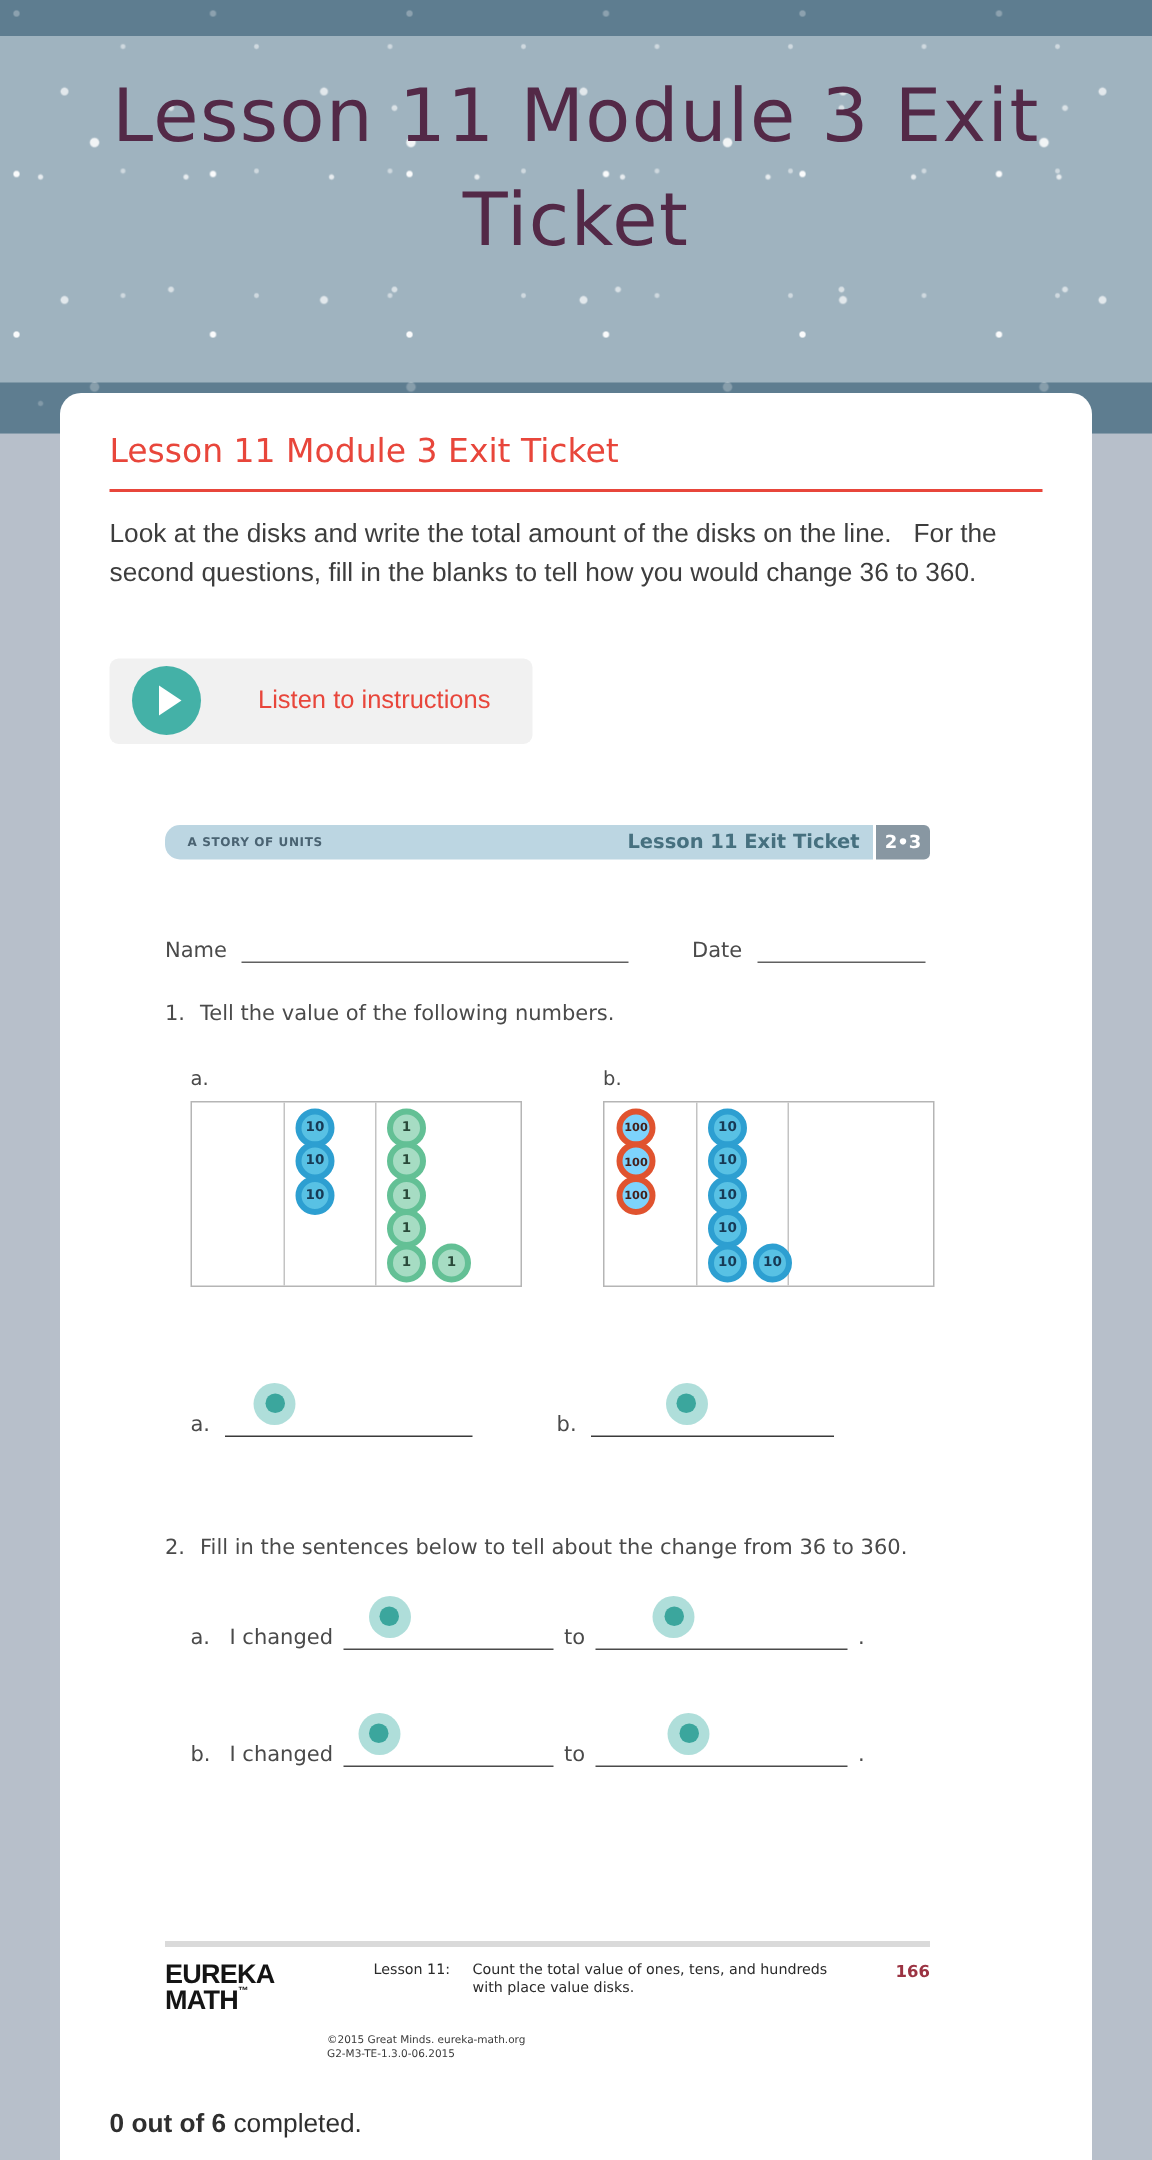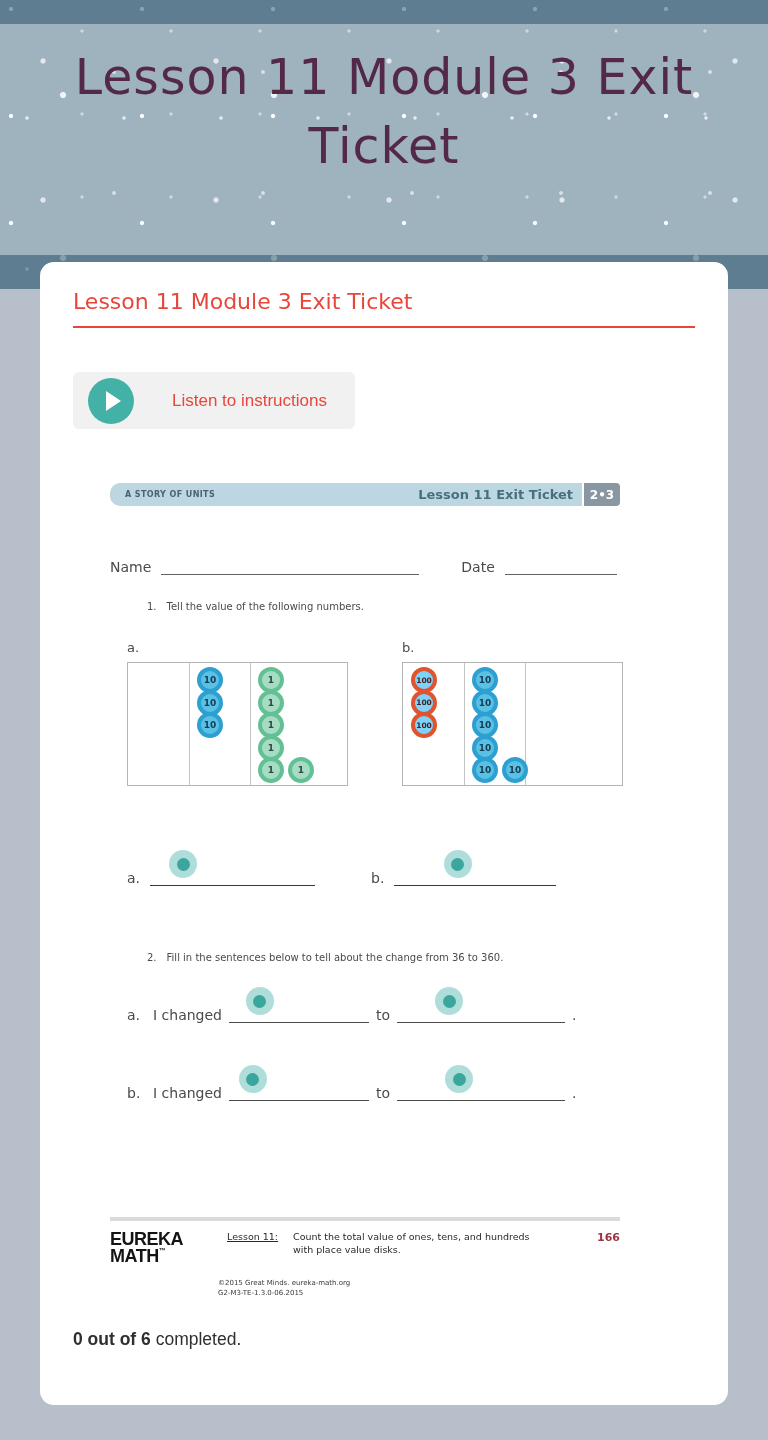--- a/index.html
+++ b/index.html
@@ -104,21 +104,21 @@
     background:#8897a2;color:#fff;
     font-weight:bold;font-size:12px;
     display:flex;align-items:center;justify-content:center;
     border-radius:0 4px 4px 0;
   }
   .ws-namedate{display:flex;align-items:flex-end;margin-top:53px;font-size:14px;color:#4a4a4a;}
   .nd-line{border-bottom:1px solid #606060;height:14px;}
   .name-line{width:258px;margin-left:10px;}
   .date-line{width:112px;margin-left:10px;}
   .nd-gap{width:42px;}
-  .ws-q{margin-top:26px;font-size:10px;margin-left:37px;}
+  .ws-q{margin-top:26px;font-size:14px;}
   .q-num{margin-right:10px;}
   
   .charts{display:flex;margin-top:28px;}
   .chart-block-a{margin-left:17px;}
   .chart-block-b{margin-left:54px;}
   .chart-label{font-size:13px;margin-bottom:7px;}
   .pv-chart{
     position:relative;width:183px;height:122px;
     border:1px solid #b5b5b5;background:#fff;padding-left:36px;
   }
@@ -164,21 +164,21 @@
   
   .ws-footer{margin-top:116px;}
   .ws-footer-rule{height:4px;background:#dadada;border:none;margin:0 0 10px;}
   .ws-footer-row{display:flex;align-items:flex-start;}
   .eureka-logo{
     font-family:"Liberation Sans", sans-serif;
     font-weight:800;font-size:18px;line-height:.95;
     letter-spacing:-.5px;color:#141414;
   }
   .tm{font-size:7px;vertical-align:top;}
-  .lesson-label{margin-left:44px;font-size:9.5px;color:#2a2a2a;width:58px;flex:0 0 auto;text-decoration:underline;}
+  .lesson-label{margin-left:66px;font-size:9.5px;color:#2a2a2a;width:58px;flex:0 0 auto;}
   .lesson-text{margin-left:8px;font-size:9.5px;color:#2a2a2a;width:258px;line-height:1.35;}
   .page-num{margin-left:auto;color:#9b3342;font-weight:bold;font-size:11px;}
   .copyright{margin-left:108px;margin-top:14px;font-size:7px;color:#3a3a3a;line-height:1.4;}
   
   .completion{margin-top:30px;font-size:17.5px;color:#2f2f2f;font-family:"Liberation Sans",sans-serif;}
   .completion b{font-weight:bold;}
 </style>
 </head>
 <body>
 
@@ -186,20 +186,21 @@
   <div class="band band-top"></div>
   <div class="band band-bottom"></div>
   <h1 class="page-title">Lesson 11 Module 3 Exit Ticket</h1>
 </div>
 
 <div class="card">
 
   <h2 class="card-heading">Lesson 11 Module 3 Exit Ticket</h2>
   <hr class="red-rule">
 
+  <p class="instructions">Look at the disks and write the total amount of the disks on the line. &nbsp;&nbsp;For the second questions, fill in the blanks to tell how you would change 36 to 360.</p>
 
   <button class="listen">
     <span class="play-circle">
       <span class="play-triangle"></span>
     </span>
     <span class="listen-label">Listen to instructions</span>
   </button>
 
   <div class="worksheet">
 

